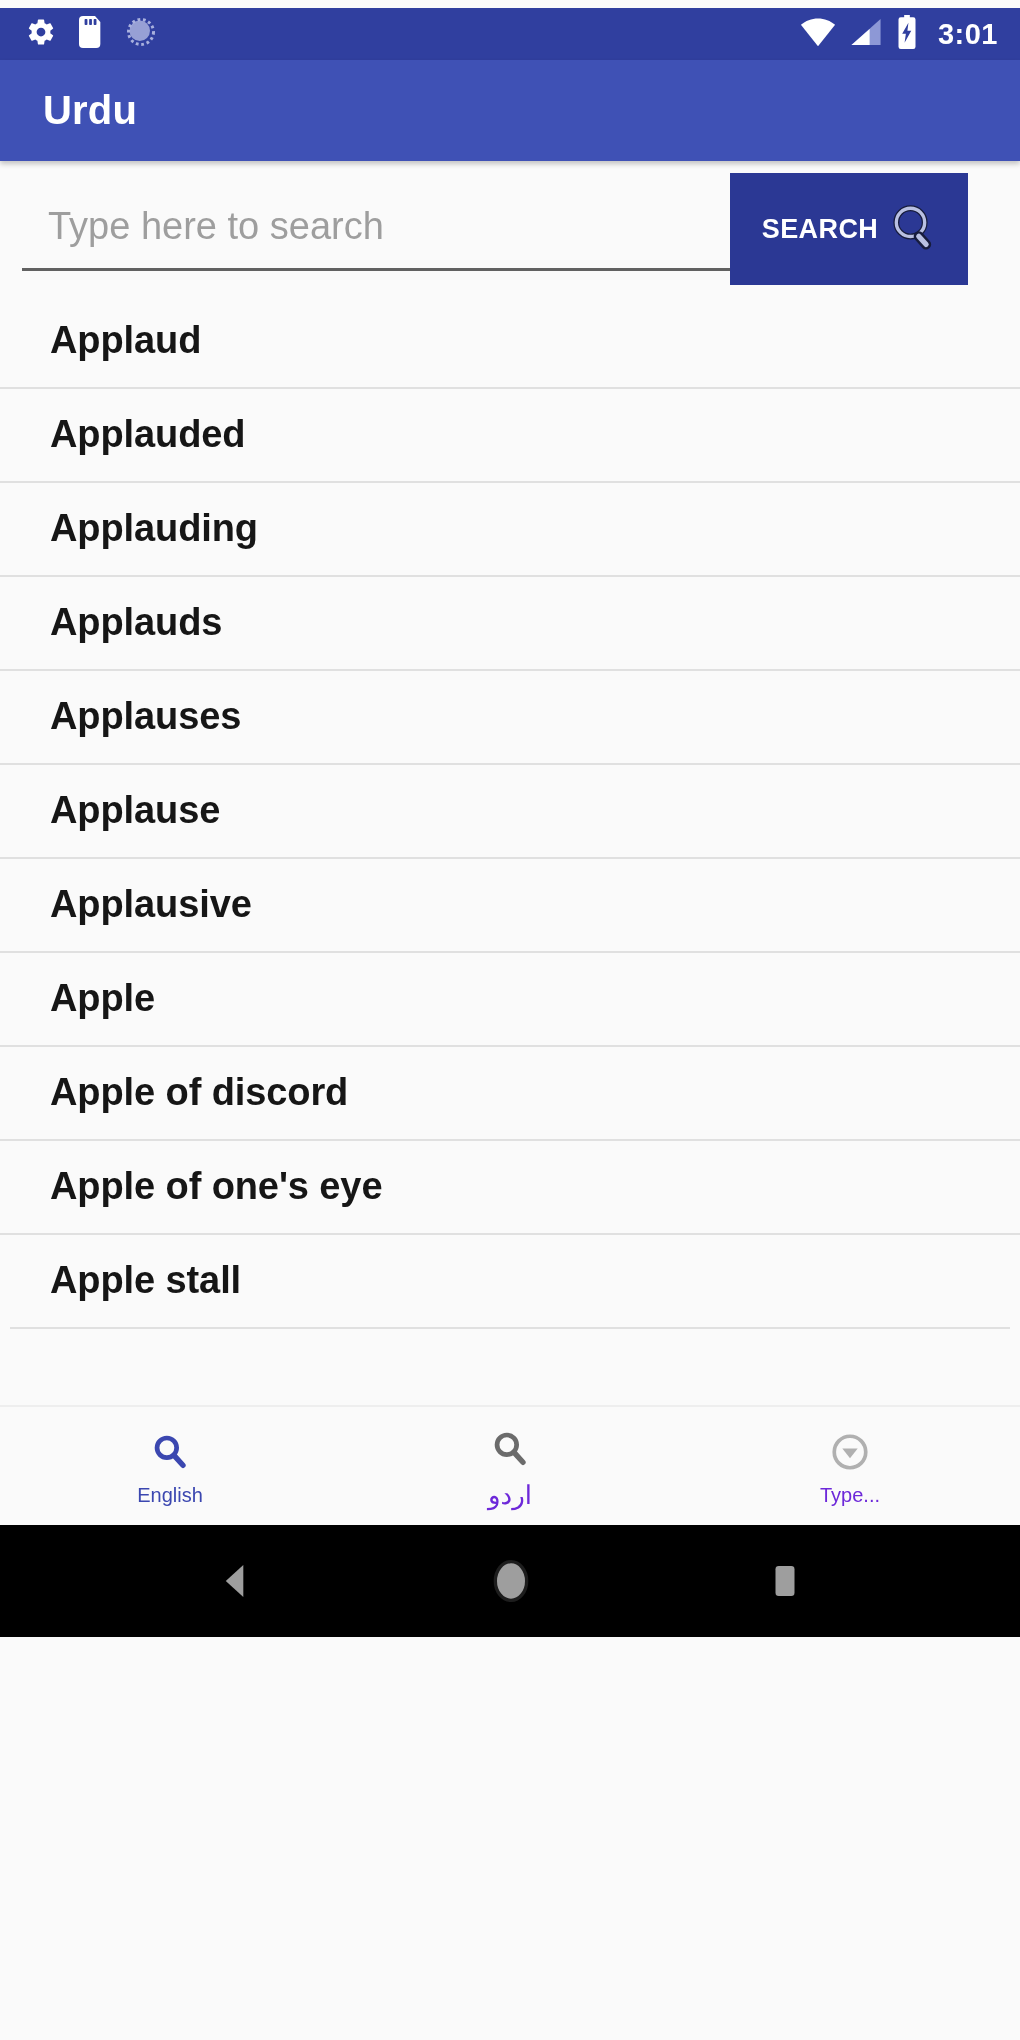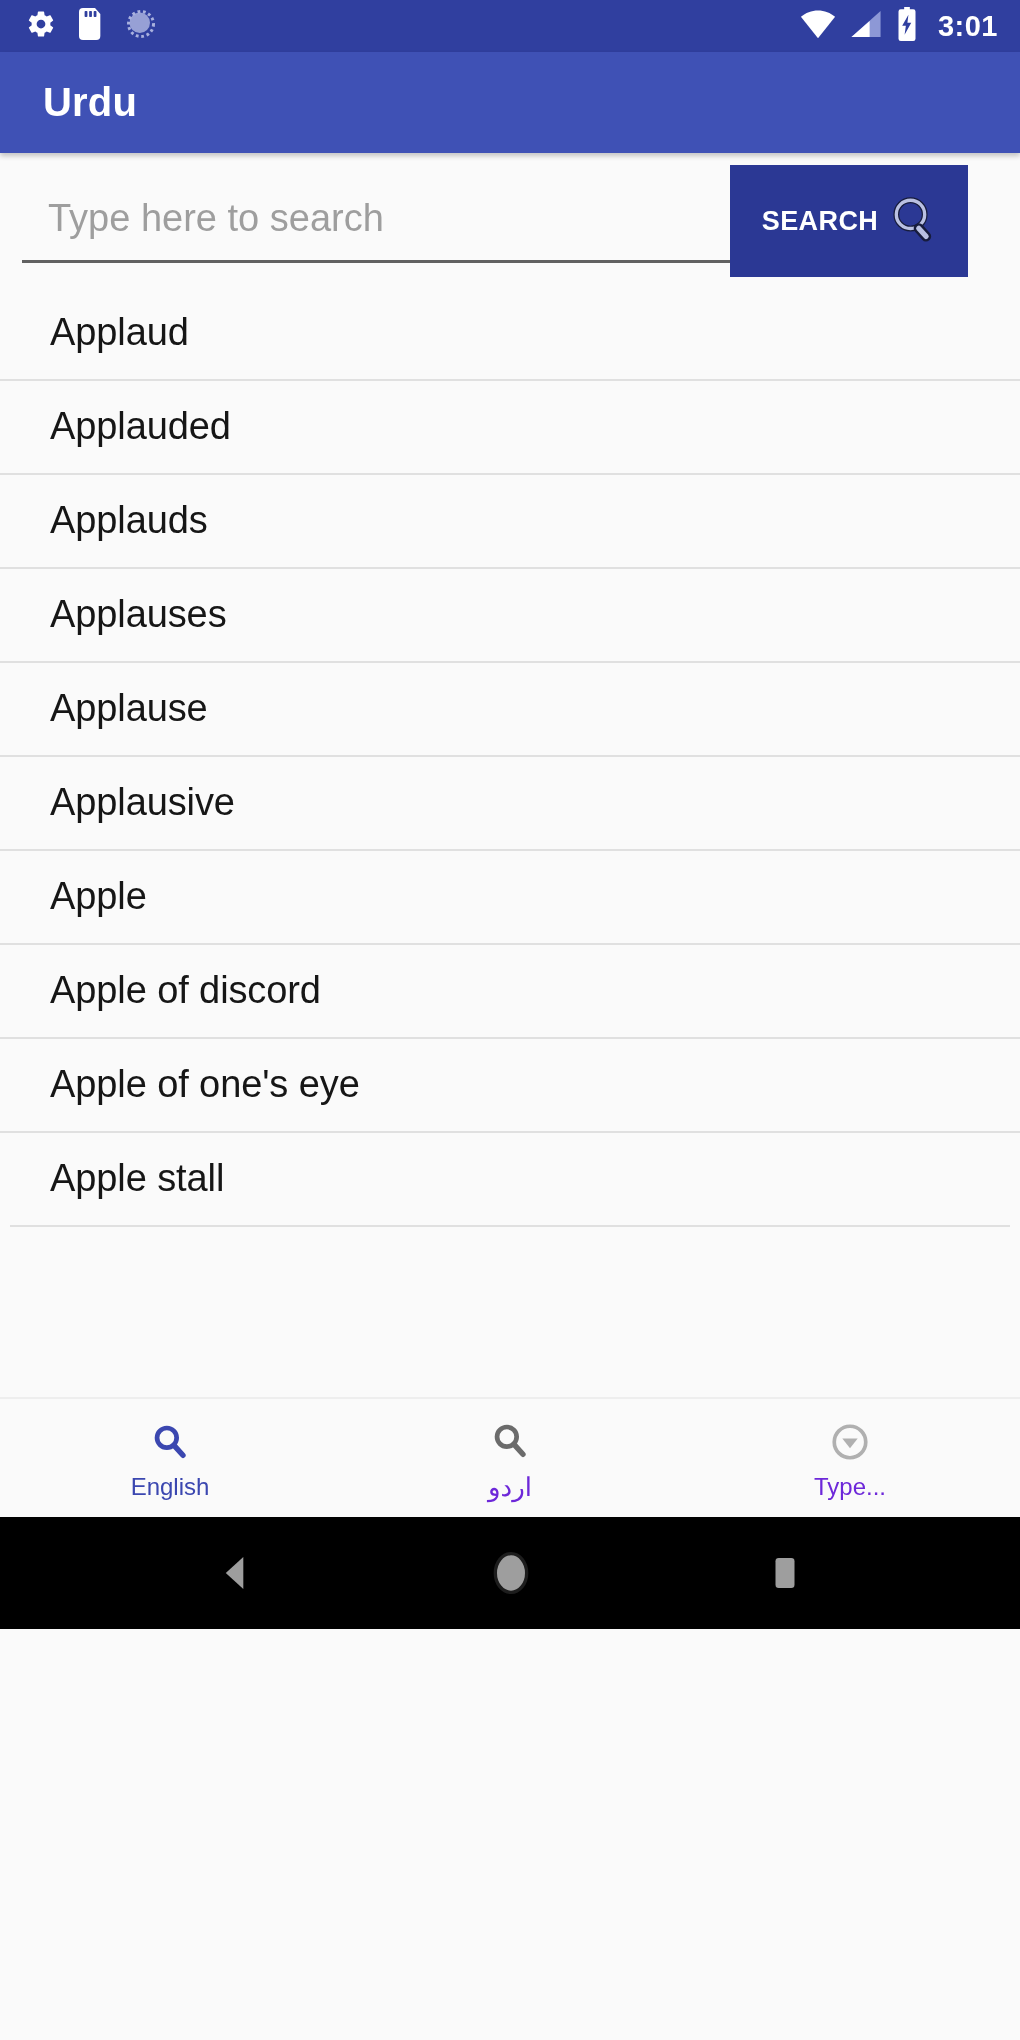--- a/index.html
+++ b/index.html
@@ -6,21 +6,21 @@
   html, body {
     width: 1020px; height: 2040px;
     background: #fafafa;
     font-family: "Liberation Sans", sans-serif;
     overflow: hidden;
   }
   #screen {
     position: relative;
     width: 1020px; height: 1629px;
     background: #fafafa;
-    display: flex; flex-direction: column;
+    display: flex; flex-direction: column; margin-top: 8px;
   }
 
   
   .status-bar {
     height: 52px; flex: 0 0 52px;
     background: #303f9f;
     display: flex; align-items: center;
     padding: 0 22px 0 26px;
     color: #ffffff;
   }
@@ -98,20 +98,21 @@
     background: #fafafa;
   }
   .word-row + .word-row::before {
     content: "";
     position: absolute; left: -30px; right: -30px; top: 0;
     height: 2px; background: #e0e0e0;
   }
   .word-label {
     font-size: 38px; color: #161616; line-height: 1;
     letter-spacing: -0.1px;
+    font-weight: bold;
   }
   .list-inner {
     position: relative;
     margin: 0 10px;
   }
   .list-divider-top {
     height: 2px; background: #e0e0e0; margin: 0;
   }
 
   
@@ -121,21 +122,21 @@
     border-top: 2px solid #eeeeee;
     display: flex;
   }
   .nav-item {
     flex: 1 1 0;
     display: flex; flex-direction: column;
     align-items: center; justify-content: center;
     gap: 8px; cursor: pointer;
     padding-top: 4px;
   }
-  .nav-label { font-size: 24px; line-height: 1; }
+  .nav-label { font-size: 20px; line-height: 1; }
   .nav-item.active .nav-label { color: #3b47b0; }
   .nav-item.inactive .nav-label { color: #6d28d9; }
   .nav-label-rtl { direction: rtl; font-size: 26px; }
 
   
   .sys-nav {
     flex: 0 0 112px;
     background: #000000;
     display: flex; align-items: center; justify-content: space-around;
     padding: 0 100px;
@@ -212,20 +213,23 @@
     </button>
   </div>
 
   <div class="word-list">
     <div class="list-inner">
       <div class="word-row">
         <span class="word-label">Applaud</span>
       </div>
       <div class="word-row">
         <span class="word-label">Applauded</span>
+      </div>
+      <div class="word-row">
+        <span class="word-label">Applauding</span>
       </div>
       <div class="word-row">
         <span class="word-label">Applauds</span>
       </div>
       <div class="word-row">
         <span class="word-label">Applauses</span>
       </div>
       <div class="word-row">
         <span class="word-label">Applause</span>
       </div>

